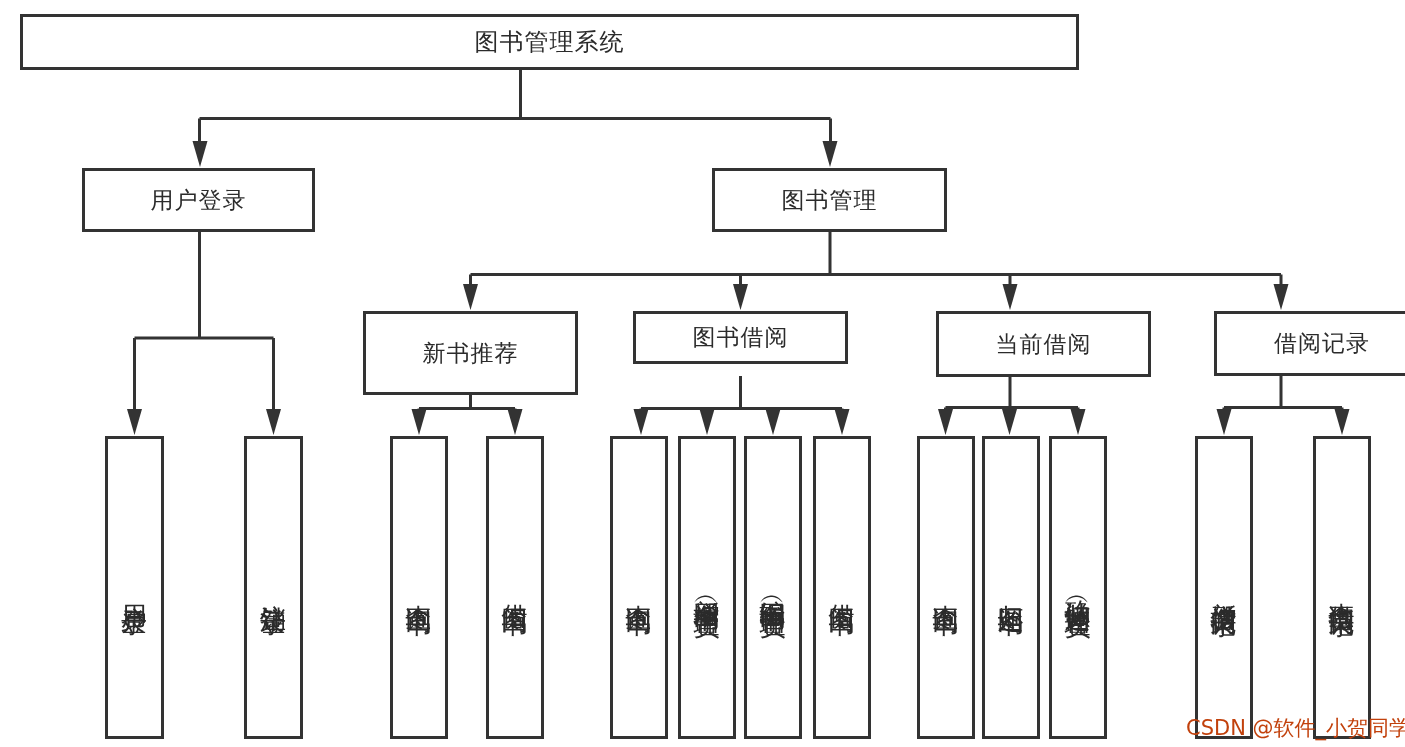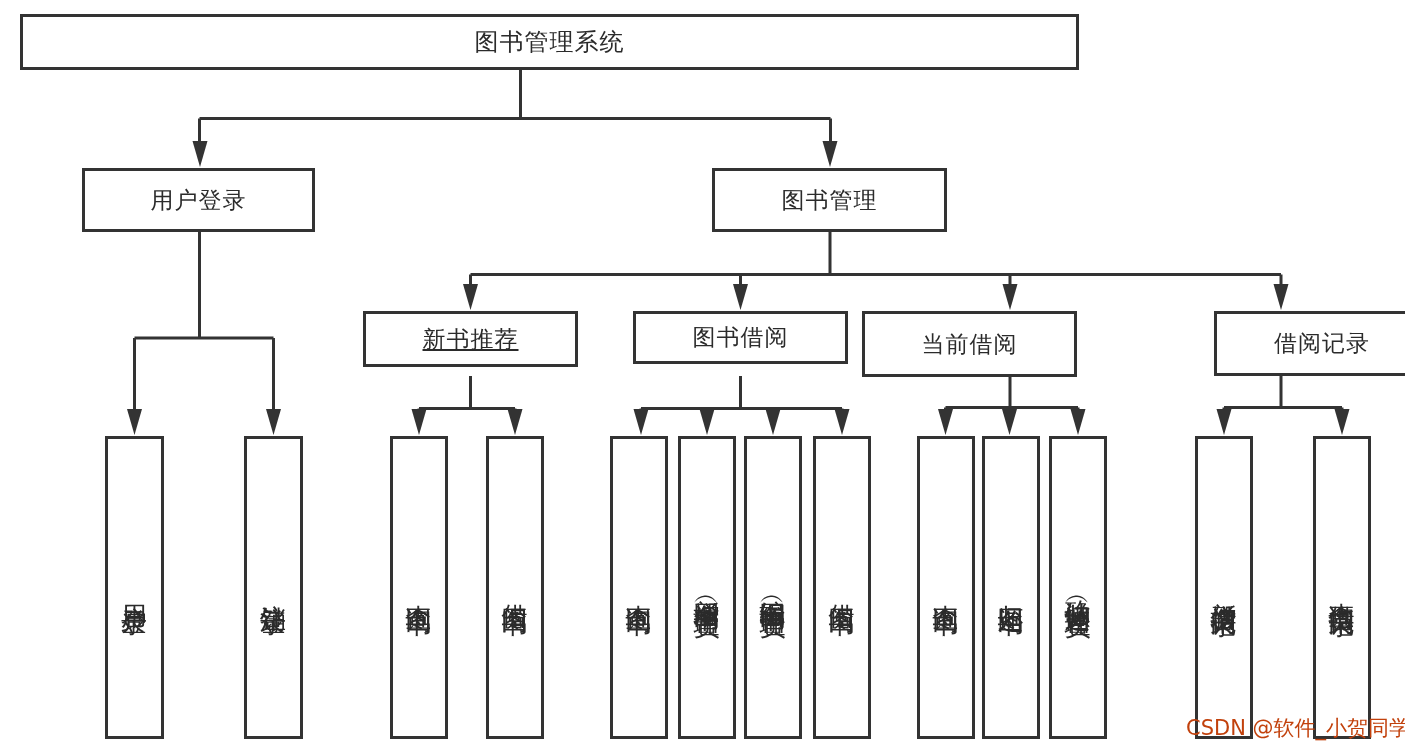--- a/index.html
+++ b/index.html
@@ -130,27 +130,27 @@
     <span>图书管理系统</span>
   </div>
 
   <div class="box h-node" style="left:82px; top:168px; width:233px; height:64px;">
     <span>用户登录</span>
   </div>
   <div class="box h-node" style="left:712px; top:168px; width:235px; height:64px;">
     <span>图书管理</span>
   </div>
 
-  <div class="box h-node" style="left:363px; top:311px; width:215px; height:56px;text-decoration:underline;">
+  <div class="box h-node" style="left:363px; top:311px; width:215px; height:84px;">
     <span>新书推荐</span>
   </div>
   <div class="box h-node" style="left:633px; top:311px; width:215px; height:53px;">
     <span>图书借阅</span>
   </div>
-  <div class="box h-node" style="left:862px; top:311px; width:215px; height:66px;justify-content:center;">
+  <div class="box h-node" style="left:936px; top:311px; width:215px; height:66px;justify-content:center;">
     <span>当前借阅</span>
   </div>
   <div class="box h-node" style="left:1173px; top:311px; width:216px; height:65px;margin-left:41px;">
     <span>借阅记录</span>
   </div>
 
   <div class="box leaf" style="left:105px; width:59px;">
     <span class="vtext">用户登录</span>
   </div>
   <div class="box leaf" style="left:244px; width:59px;">

